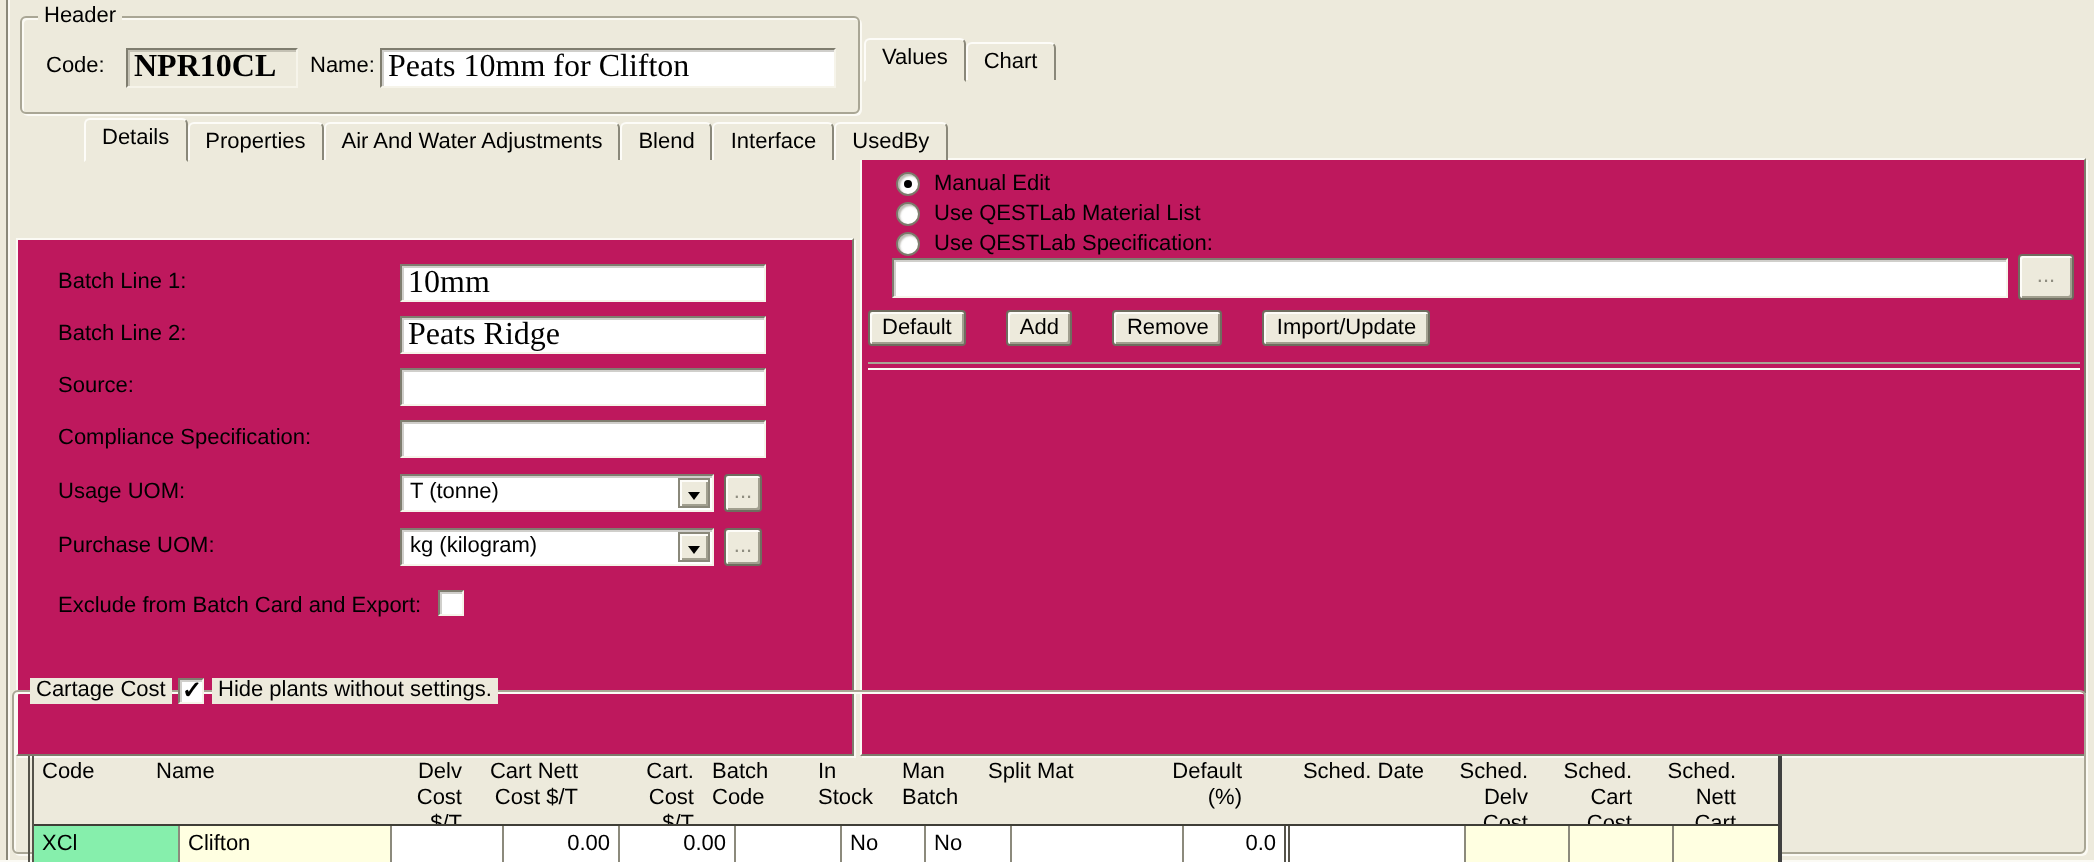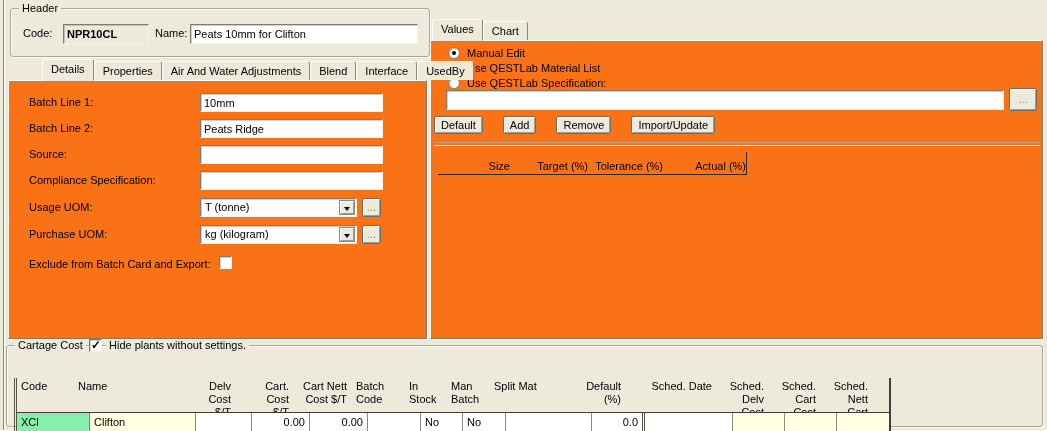--- a/index.html
+++ b/index.html
@@ -7,34 +7,35 @@
     width:1047px;height:431px;position:relative;overflow:hidden;
     background:#EDEADC;color:#000;
     font-family:"Liberation Sans",sans-serif;font-size:11px;
   }
   .lbl{position:absolute;white-space:nowrap;line-height:13px;}
   
   .sunken{
     background:#fff;box-sizing:border-box;
     border:1px solid;border-color:#7f7d6f #f6f4ea #f6f4ea #7f7d6f;
     box-shadow:inset 1px 1px 0 rgba(120,118,105,.35);
-    font-family:Liberation Sans, sans-serif;font-size:11px;color:#000;
+    font-family:Liberation Serif, serif;font-size:16px;color:#000;
     padding:1px 3px;outline:none;
   }
   
   .groupbox{
     position:absolute;border:1px solid #a9a695;border-radius:3px;
     box-shadow:inset 1px 1px 0 #fbfaf4, 1px 1px 0 #fbfaf4;
   }
   .glabel{position:absolute;top:-7px;background:#EDEADC;padding:0 3px;line-height:13px;white-space:nowrap;}
   
   .panel{
-    position:absolute;background:#f97316;box-sizing:border-box;
+    position:absolute;background:#be185d;box-sizing:border-box;
     border:1px solid;border-color:#fbfaf4 #7e7c6c #7e7c6c #fbfaf4;
     box-shadow:1px 1px 0 #fbfaf4;
+    margin-top:39px;
   }
   
   .tabstrip{position:absolute;display:flex;align-items:flex-end;height:21px;z-index:5;}
   .tab{
     box-sizing:border-box;height:19px;line-height:18px;padding:0 8px;
     background:#EDEADC;border:1px solid #8a887a;border-bottom:none;
     border-top-color:#fdfcf8;border-left-color:#fdfcf8;
     border-radius:3px 3px 0 0;cursor:default;white-space:nowrap;
   }
   .tab.active{height:22px;margin-bottom:-1px;border-bottom:1px solid #EDEADC;font-weight:normal;}
@@ -167,51 +168,45 @@
     </div>
   <input class="sunken" id="spec-input" style="position: absolute; left: 15px; top: 49px; width: 558px; height: 20px;" value="">
   <div class="btn disabled" style="position:absolute;left:578px;top:47px;width:28px;height:23px;padding:0;line-height:21px;">...</div>
   <div id="action-buttons" style="position:absolute;left:3px;top:75px;display:flex;gap:20px;">
       <div class="btn" style="height: 18px; padding: 2px 6px;">Default</div>
       <div class="btn" style="height: 18px; padding: 2px 6px;">Add</div>
       <div class="btn" style="height: 18px; padding: 2px 6px;">Remove</div>
       <div class="btn" style="height: 18px; padding: 2px 6px;">Import/Update</div>
     </div>
   <div class="etch" style="left:3px;top:101px;width:606px;"></div>
-  <div id="grid-header" style="left:7px;top:111px;">
-      <div class="gh" style="width: 72px;">Size</div>
-      <div class="gh" style="width: 78px;">Target (%)</div>
-      <div class="gh" style="width: 75px;">Tolerance (%)</div>
-      <div class="gh" style="width: 83px;">Actual (%)</div>
-    </div>
 </div>
 
 <div class="groupbox" id="cartage-group" style="left:6px;top:345px;width:1035px;height:80px;">
   <span class="glabel" style="left:8px;">Cartage Cost</span>
   <span class="checkbox checked" id="hide-checkbox" style="left:82px;top:-7px;background:#fff;"></span>
   <span class="glabel" style="left:99px;">Hide plants without settings.</span>
   <div id="cartage-table">
     <div id="ct-header">
         <div class="cth" style="width: 57px;">
           <div>Code</div>
         </div>
         <div class="cth" style="width: 106px;">
           <div>Name</div>
         </div>
         <div class="cth r" style="width: 56px;">
           <div>Delv Cost</div>
           <div>$/T</div>
         </div>
         <div class="cth r" style="width: 58px;">
+          <div>Cart Nett</div>
+          <div>Cost $/T</div>
+        </div>
+        <div class="cth r" style="width: 58px;">
           <div>Cart. Cost</div>
           <div>$/T</div>
-        </div>
-        <div class="cth r" style="width: 58px;">
-          <div>Cart Nett</div>
-          <div>Cost $/T</div>
         </div>
         <div class="cth" style="width: 53px;">
           <div>Batch</div>
           <div>Code</div>
         </div>
         <div class="cth" style="width: 42px;">
           <div>In</div>
           <div>Stock</div>
         </div>
         <div class="cth" style="width: 43px;">

